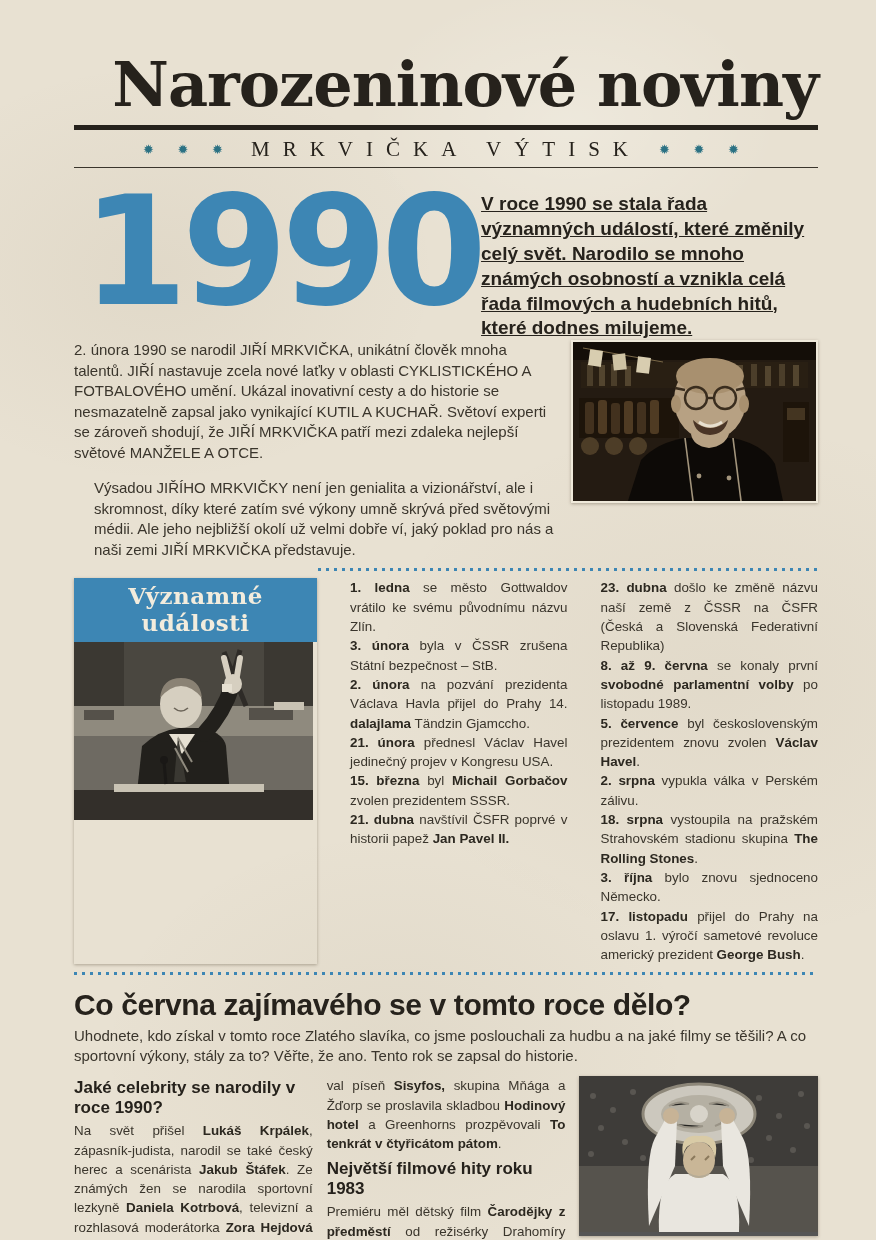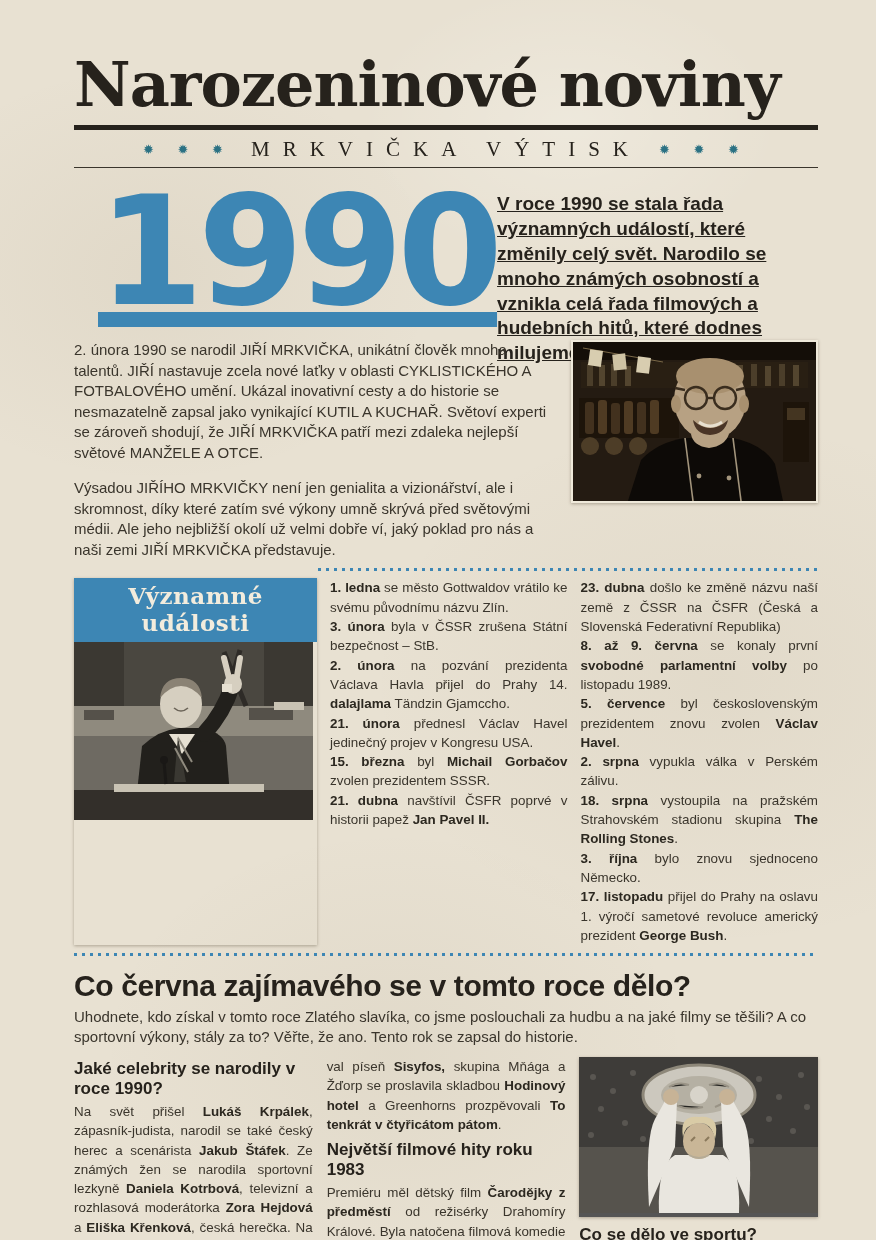--- a/index.html
+++ b/index.html
@@ -18,63 +18,62 @@
       radial-gradient(ellipse 300px 200px at 65% 10%, rgba(255,255,250,.25), transparent 70%);
     padding:54px 58px 0 74px;
     font-family:"Liberation Sans", sans-serif;
   }
   
   .masthead-title {
     font-family:"DejaVu Serif", serif;
     font-weight:bold;
     font-size:62px;
     letter-spacing:-1px;
-    text-align:left;
+    text-align:right;
     line-height:1.0;
     color:#26221c;
   }
   .rule-thick { height:5px; background:#26221c; margin-top:9px; }
   .subtitle-row {
     display:flex; align-items:center; justify-content:center;
     gap:18px; margin-top:5px; height:28px;
   }
   .stars { color:#2b7183; font-size:13px; letter-spacing:10px; white-space:nowrap; }
   .masthead-subtitle {
     font-family:"Liberation Serif", serif;
     font-size:21px; letter-spacing:13px; color:#26221c; white-space:nowrap;
   }
   .rule-thin { border-top:1.5px solid #3a352c; margin-top:4px; }
   
   .hero { display:flex; margin-top:14px; height:142px; }
   .hero-year {
     font-family:"DejaVu Sans", sans-serif;
     font-weight:800; font-size:152px; line-height:.92;
     letter-spacing:-6px; color:#3d86b4;
-    margin-left:24px;
-    text-decoration:underline;
+    margin-left:8px;
   }
   .hero-intro {
     width:374px; margin-left:auto; margin-top:10px;
     font-weight:bold; font-size:19px; line-height:1.31; color:#26221c;text-decoration:underline;
   }
   
   .profile { display:flex; gap:16px; margin-top:16px; }
   .profile-text { flex:1; font-size:15px; line-height:1.37; color:#3a352c; }
-  .profile-text p + p { margin-top:15px; }
+  .profile-text p + p { margin-top:15px;margin-left:20px; }
   .photo { position:relative; overflow:hidden; background:#555; box-shadow:0 1px 3px rgba(60,50,30,.35); flex:none; }
   .photo svg { display:block; }
   .chef-photo { width:247px; height:163px; border:2px solid #efe9da; }
   
   .dotted {
     height:3px; margin-top:8px;
     background-image:repeating-linear-gradient(90deg,#3d86b4 0 3px,transparent 3px 8px);
   }
   .dotted-partial { margin-left:244px; }
   
-  .events { display:flex; gap:13px; margin-top:7px; }
+  .events { display:flex; gap:33px; margin-top:7px; }
   .events-photo { width:243px; flex:none; box-shadow:0 1px 3px rgba(60,50,30,.35); }
   .events-banner {
     background:#3d86b4; color:#f2ecdd;
     font-family:"DejaVu Serif", serif; font-weight:bold;
     font-size:23px; text-align:center; padding:4px 0 6px;
     letter-spacing:.5px;
   }
   .events-col { flex:1; font-size:13.4px; line-height:1.44; text-align:justify; color:#3a352c; }
   .events-col p { margin:0; }
   .events-col b, .body b { font-weight:bold; color:#2c2820; }

